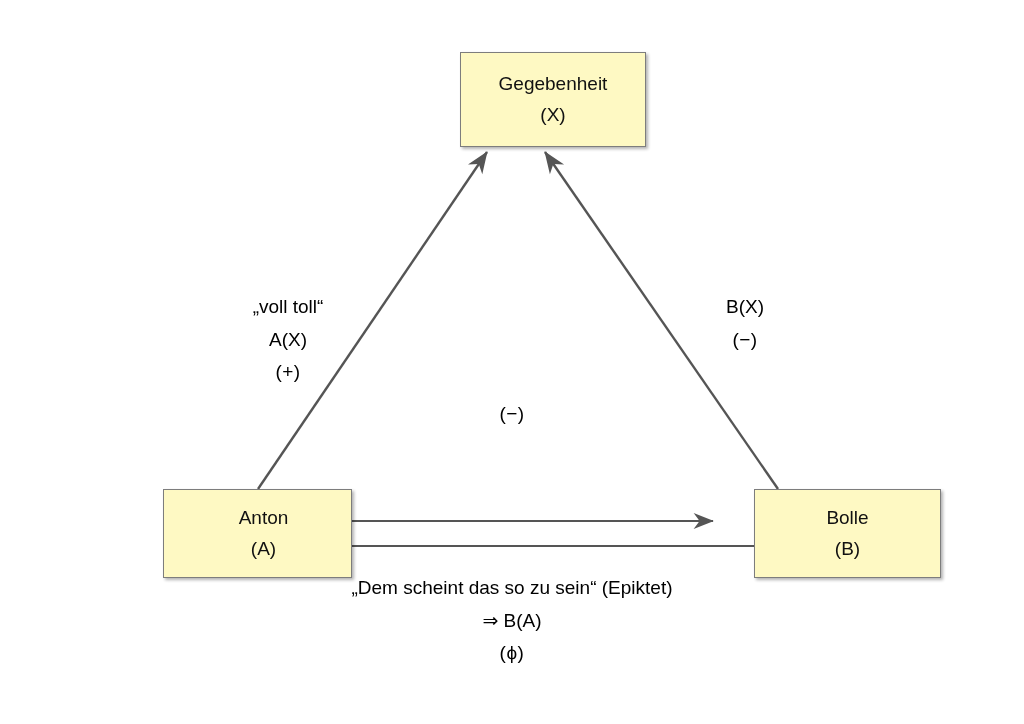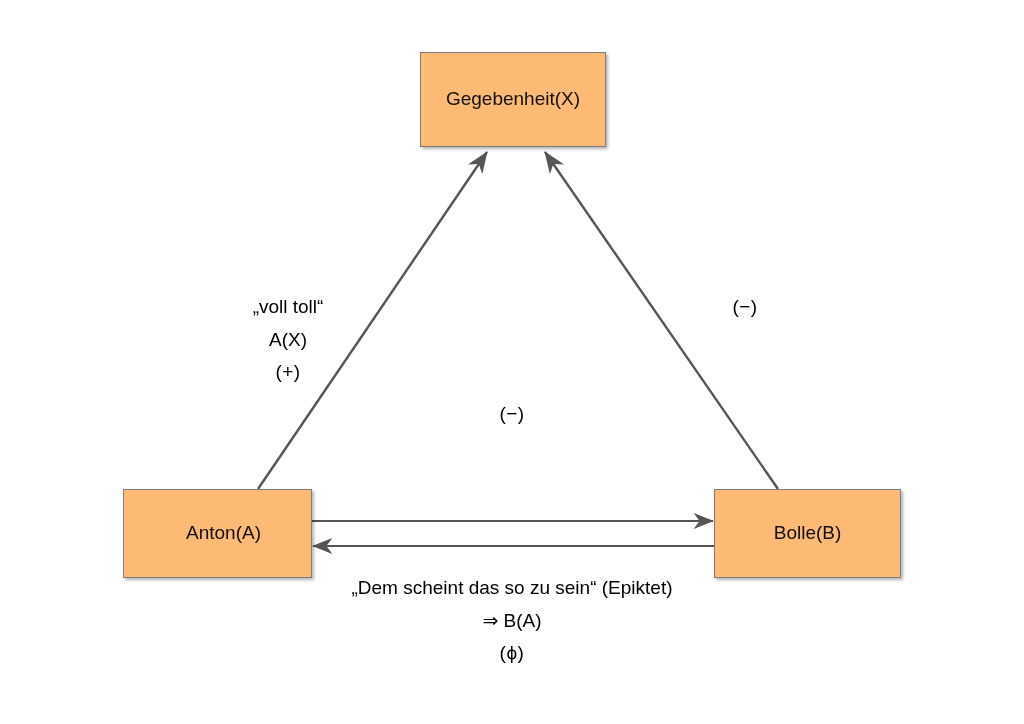--- a/index.html
+++ b/index.html
@@ -23,31 +23,32 @@
   #edges {
     position: absolute;
     left: 0;
     top: 0;
     width: 1024px;
     height: 724px;
   }
   .node {
     position: absolute;
     box-sizing: border-box;
-    background: #fdba74;
+    background: #fef9c3;
     border: 1px solid #7d7d7d;
     box-shadow: 2px 2px 3px rgba(0,0,0,0.30);
     display: flex;
-    flex-direction: row;
+    flex-direction: column;
     align-items: center;
     justify-content: center;
     font-size: 19px;
     line-height: 1.62;
     color: #111111;
     z-index: 3;
+    margin-left: 40px;
   }
   .node .node-line { display: block; text-align: center; }
   .label-block {
     position: absolute;
     text-align: center;
     font-size: 19px;
     line-height: 1.72;
     color: #000000;
     white-space: nowrap;
     z-index: 2;
@@ -91,20 +92,21 @@
     <span class="node-line">(B)</span>
   </div>
 
   <div class="label-block" style="left:188px; top:291px; width:200px;">
     <span class="lbl-line">„voll toll“</span>
     <span class="lbl-line">A(X)</span>
     <span class="lbl-line lbl-sign">(+)</span>
   </div>
 
   <div class="label-block" style="left:645px; top:291px; width:200px;">
+    <span class="lbl-line">B(X)</span>
     <span class="lbl-line lbl-sign">(−)</span>
   </div>
 
   <div class="label-block" style="left:412px; top:398px; width:200px;">
     <span class="lbl-line lbl-sign">(−)</span>
   </div>
 
   <div class="label-block" style="left:212px; top:572px; width:600px;">
     <span class="lbl-line">„Dem scheint das so zu sein“ (Epiktet)</span>
     <span class="lbl-line">⇒ B(A)</span>

